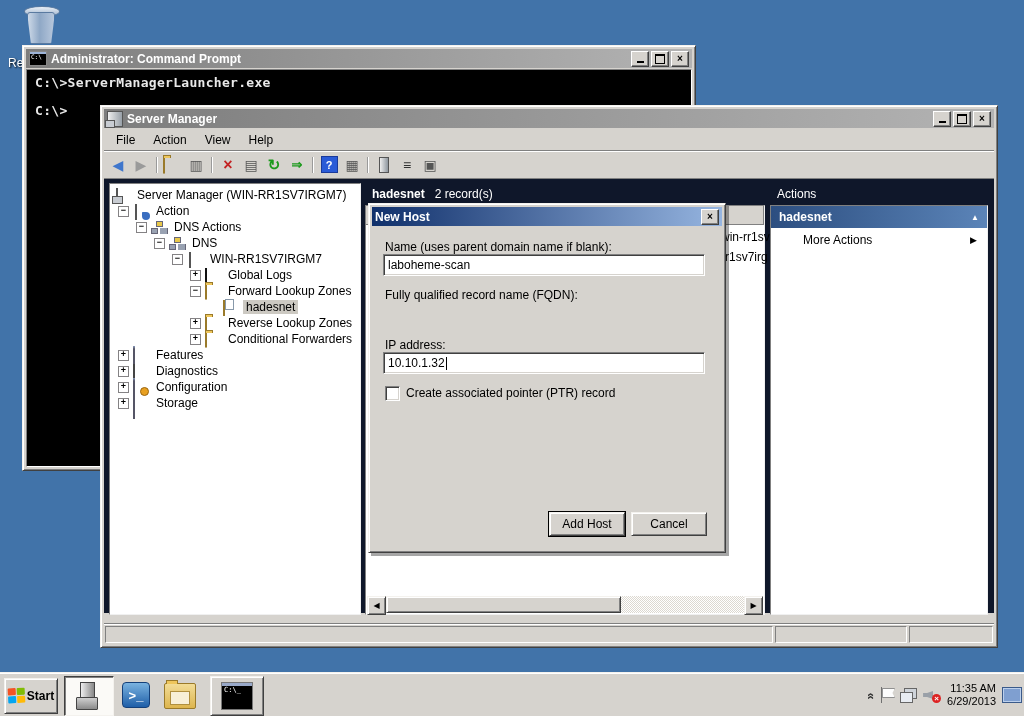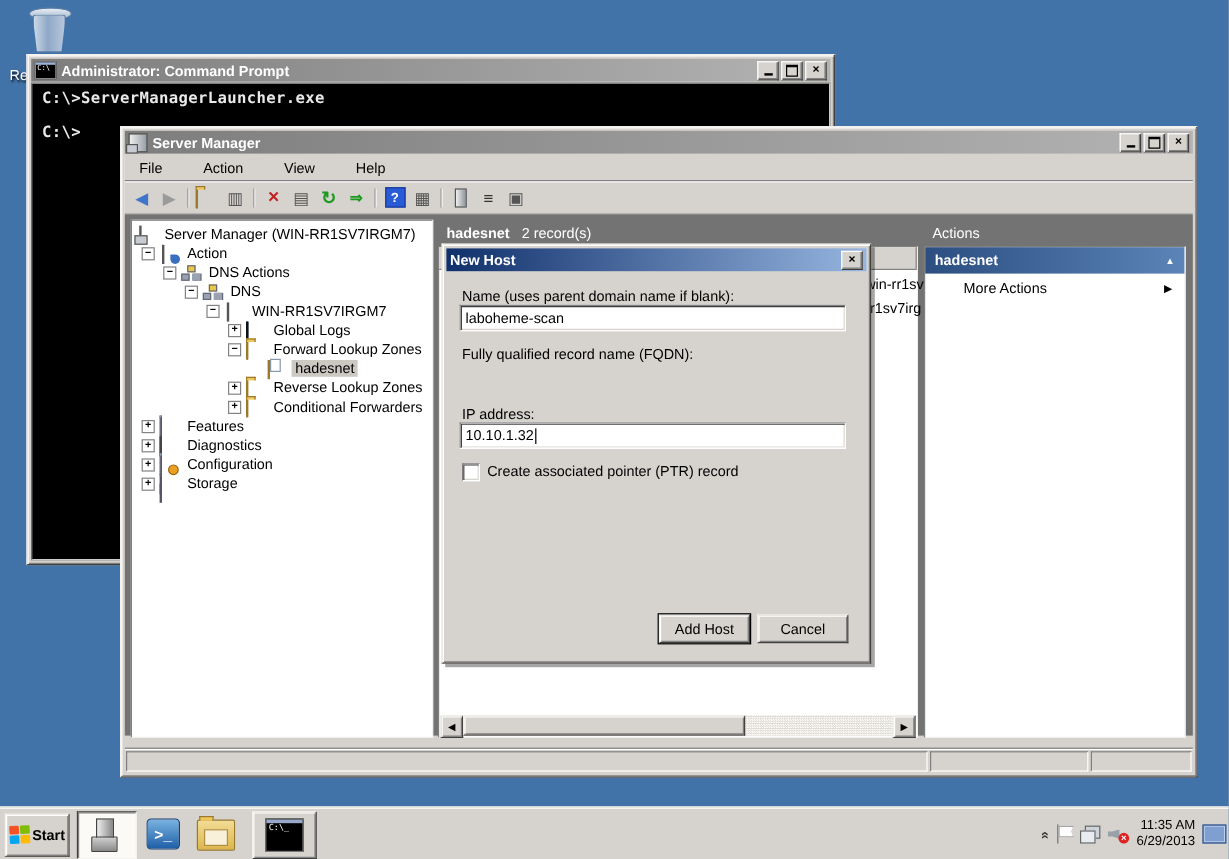--- a/index.html
+++ b/index.html
@@ -21,36 +21,36 @@
 
   
   .cmd-client{position:absolute;left:3px;top:23px;right:3px;bottom:3px;background:#000;border:1px solid #808080;border-bottom-color:#fff;border-right-color:#fff;padding:6px 8px;font-family:"DejaVu Sans Mono",monospace;font-size:13px;font-weight:600;color:#e9e9e9;letter-spacing:.3px;line-height:14px}
   .cmd-ico{width:16px;height:13px;background:#000;border:1px solid #888;position:relative;flex:0 0 auto}
   .cmd-ico::before{content:"C:\\";position:absolute;left:1px;top:1px;font:6px "DejaVu Sans Mono",monospace;color:#fff;font-weight:normal}
   .cmd-ico::after{content:"";position:absolute;left:0;top:0;right:0;height:2px;background:#9db4d8}
 
   
   .sm-ico{width:14px;height:14px;background:linear-gradient(90deg,#eee,#98a0a8);border:1px solid #555;position:relative;flex:0 0 auto}
   .sm-ico::after{content:"";position:absolute;left:-3px;bottom:-2px;width:8px;height:6px;background:#c8ccd2;border:1px solid #555}
-  .menubar{position:absolute;left:3px;right:3px;top:23px;height:21px;display:flex;align-items:center;gap:18px;padding-left:4px;border-bottom:1px solid #808080;box-shadow:0 1px 0 #fff}
+  .menubar{position:absolute;left:3px;right:3px;top:23px;height:21px;display:flex;align-items:center;gap:2px;padding-left:4px;border-bottom:1px solid #808080;box-shadow:0 1px 0 #fff}
   .menu-item{padding:2px 8px}
   .toolbar{position:absolute;left:3px;right:3px;top:45px;height:27px;display:flex;align-items:center;gap:3px;padding-left:4px;border-bottom:1px solid #808080;box-shadow:0 1px 0 #fff}
   .tb{width:20px;height:18px;display:flex;align-items:center;justify-content:center;font-size:13px}
   .tb-sep{width:1px;height:16px;background:#9a9a9a;border-right:1px solid #fff;margin:0 2px}
   .g-back{color:#3f76cc;font-size:14px}
   .g-fwd{color:#9a9a9a;font-size:14px}
   .g-del{color:#c32222;font-weight:bold;font-size:16px}
   .g-ref{color:#1d9a1d;font-weight:bold;font-size:15px}
   .g-exp2{color:#1d9a1d;font-weight:bold;font-size:13px}
   .g-win{color:#555;font-size:14px}
   .g-list{color:#333;font-weight:bold;font-size:14px}
   .g-help{width:15px;height:15px;background:#2a5bd7;color:#fff;font-weight:bold;font-size:11px;display:flex;align-items:center;justify-content:center;border:1px solid #1a3a9a}
   .mini-server{width:8px;height:14px;background:linear-gradient(90deg,#eee,#8e969e);border:1px solid #555}
 
-  .mmc-client{position:absolute;left:3px;right:3px;top:73px;bottom:34px;background:#737373}
+  .mmc-client{position:absolute;left:3px;right:3px;top:73px;bottom:34px;background:#0f172a}
   .pane{position:absolute;background:#fff;border:1px solid #808080;border-bottom-color:#f0f0f0;border-right-color:#f0f0f0}
   .pane-hdr{position:absolute;color:#fff;font-size:12px;display:flex;align-items:center;gap:10px;padding:0 7px}
 
   
   .tree-row{position:absolute;height:16px;display:flex;align-items:center;white-space:nowrap}
   .exp{width:9px;height:9px;border:1px solid #848284;background:#fff;font:bold 9px/7px "Liberation Sans",sans-serif;text-align:center;color:#000;flex:0 0 auto;margin-right:4px}
   .tlabel{padding:0 3px}
   .tlabel.sel{background:#ccc9c2}
   .ticon{flex:0 0 auto;margin-right:5px;position:relative;width:15px;height:13px}
 

